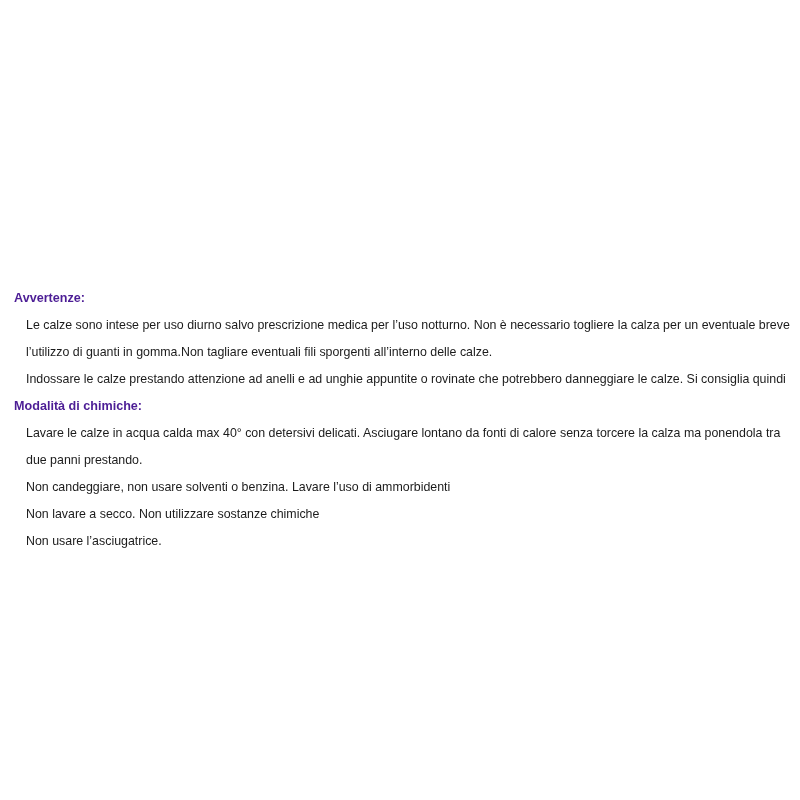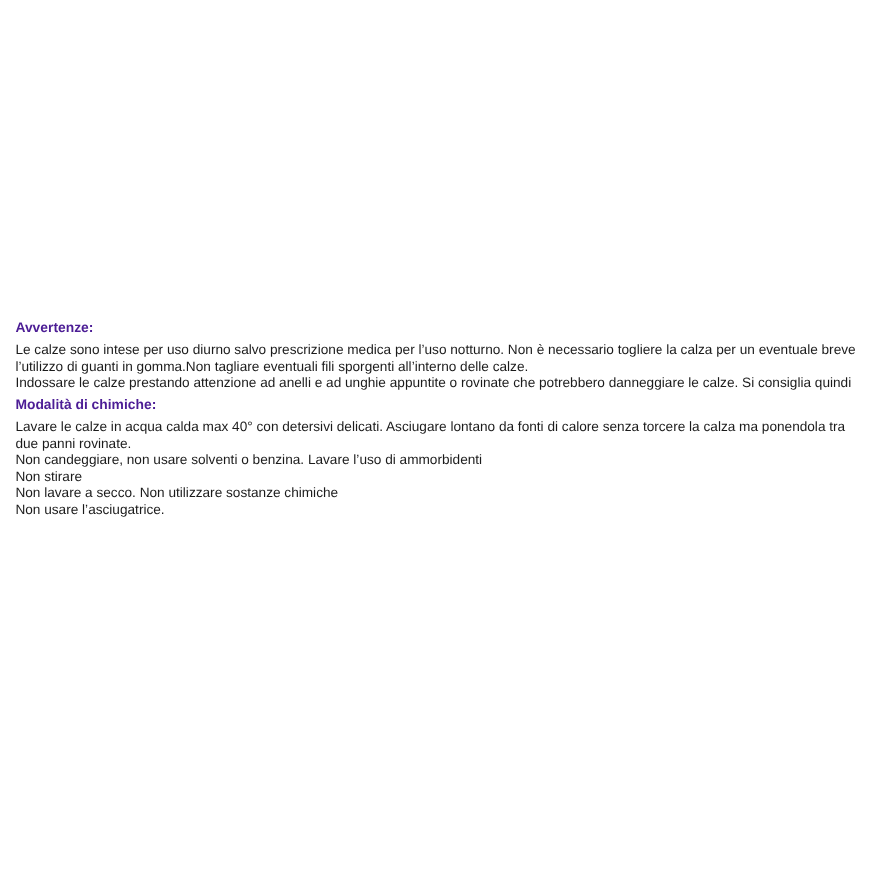--- a/index.html
+++ b/index.html
@@ -24,21 +24,21 @@
     font-size: 12.6px;
     line-height: 15px;
     font-weight: bold;
     color: #4c1d95;
     margin: 5px 0 5px 0;
     white-space: nowrap;
   }
   .text-line {
     font-size: 12.4px;
     line-height: 15px;
-    margin: 0;
+    margin: 12px;
     color: #1b1b1b;
     white-space: nowrap;
   }
 </style>
 </head>
 <body>
 
 <main class="page">
 
   <section>
@@ -47,20 +47,19 @@
   </section>
 
   <section>
     <p class="text-line">l’utilizzo di guanti in gomma.Non tagliare eventuali fili sporgenti all’interno delle calze.</p>
     <p class="text-line">Indossare le calze prestando attenzione ad anelli e ad unghie appuntite o rovinate che potrebbero danneggiare le calze. Si consiglia quindi</p>
   </section>
 
   <section>
     <h2 class="section-heading">Modalità di chimiche:</h2>
     <p class="text-line">Lavare le calze in acqua calda max 40° con detersivi delicati. Asciugare lontano da fonti di calore senza torcere la calza ma ponendola tra</p>
-    <p class="text-line">due panni rovinate.</p>
+    <p class="text-line">due panni prestando.</p>
     <p class="text-line">Non candeggiare, non usare solventi o benzina. Lavare l’uso di ammorbidenti</p>
-    <p class="text-line">Non stirare</p>
     <p class="text-line">Non lavare a secco. Non utilizzare sostanze chimiche</p>
     <p class="text-line">Non usare l’asciugatrice.</p>
   </section>
 
 </main>
 
 </body></html>

